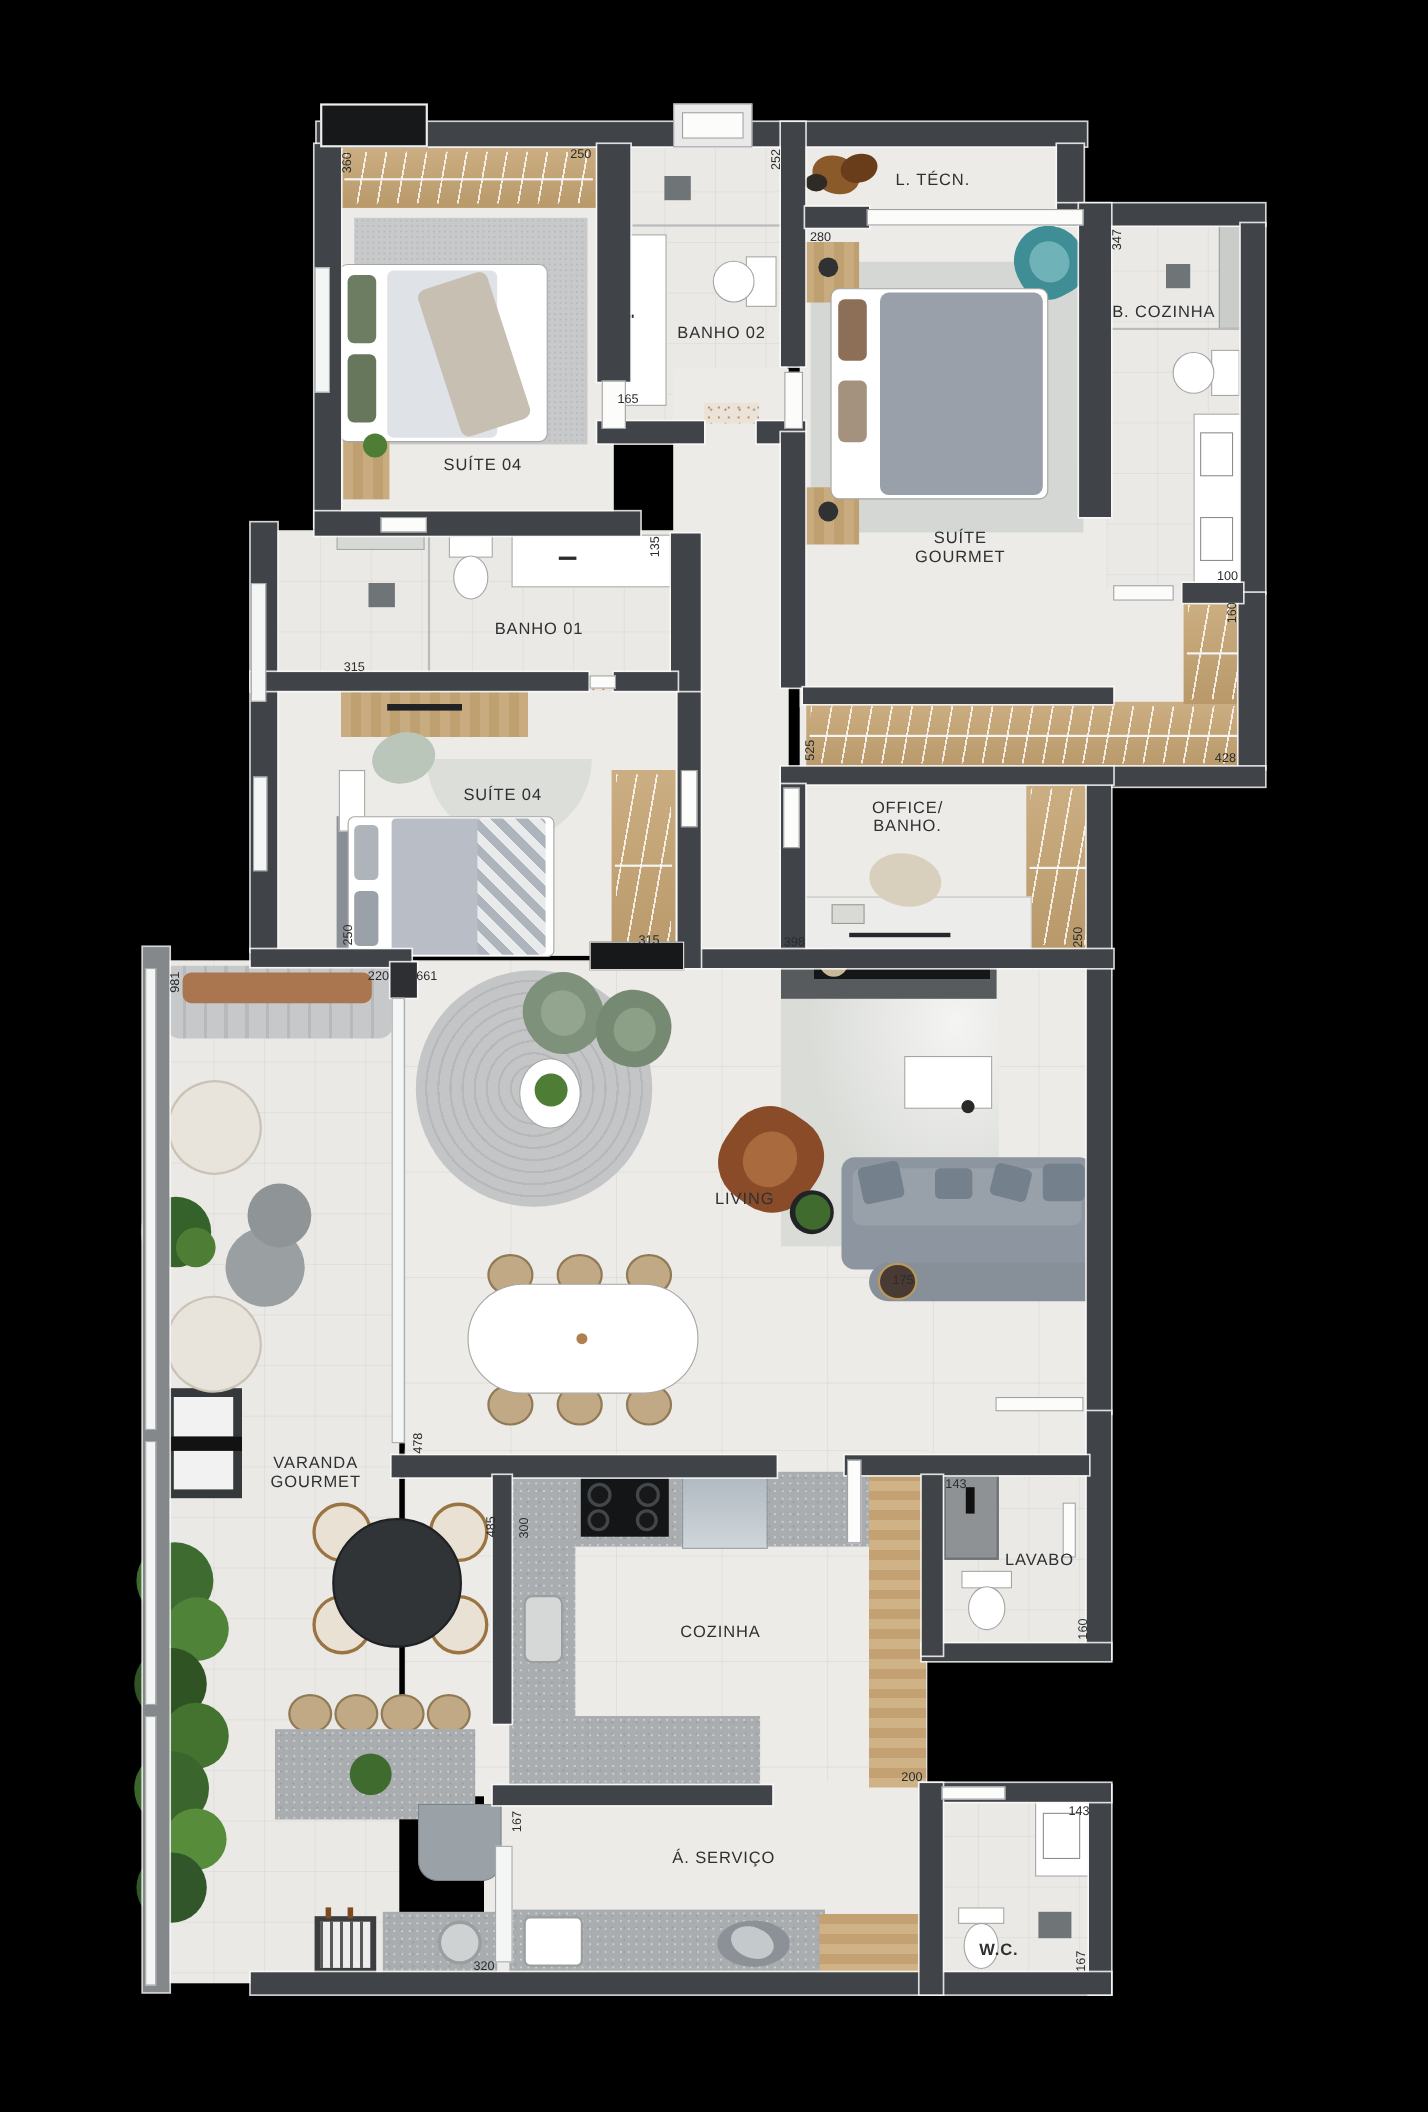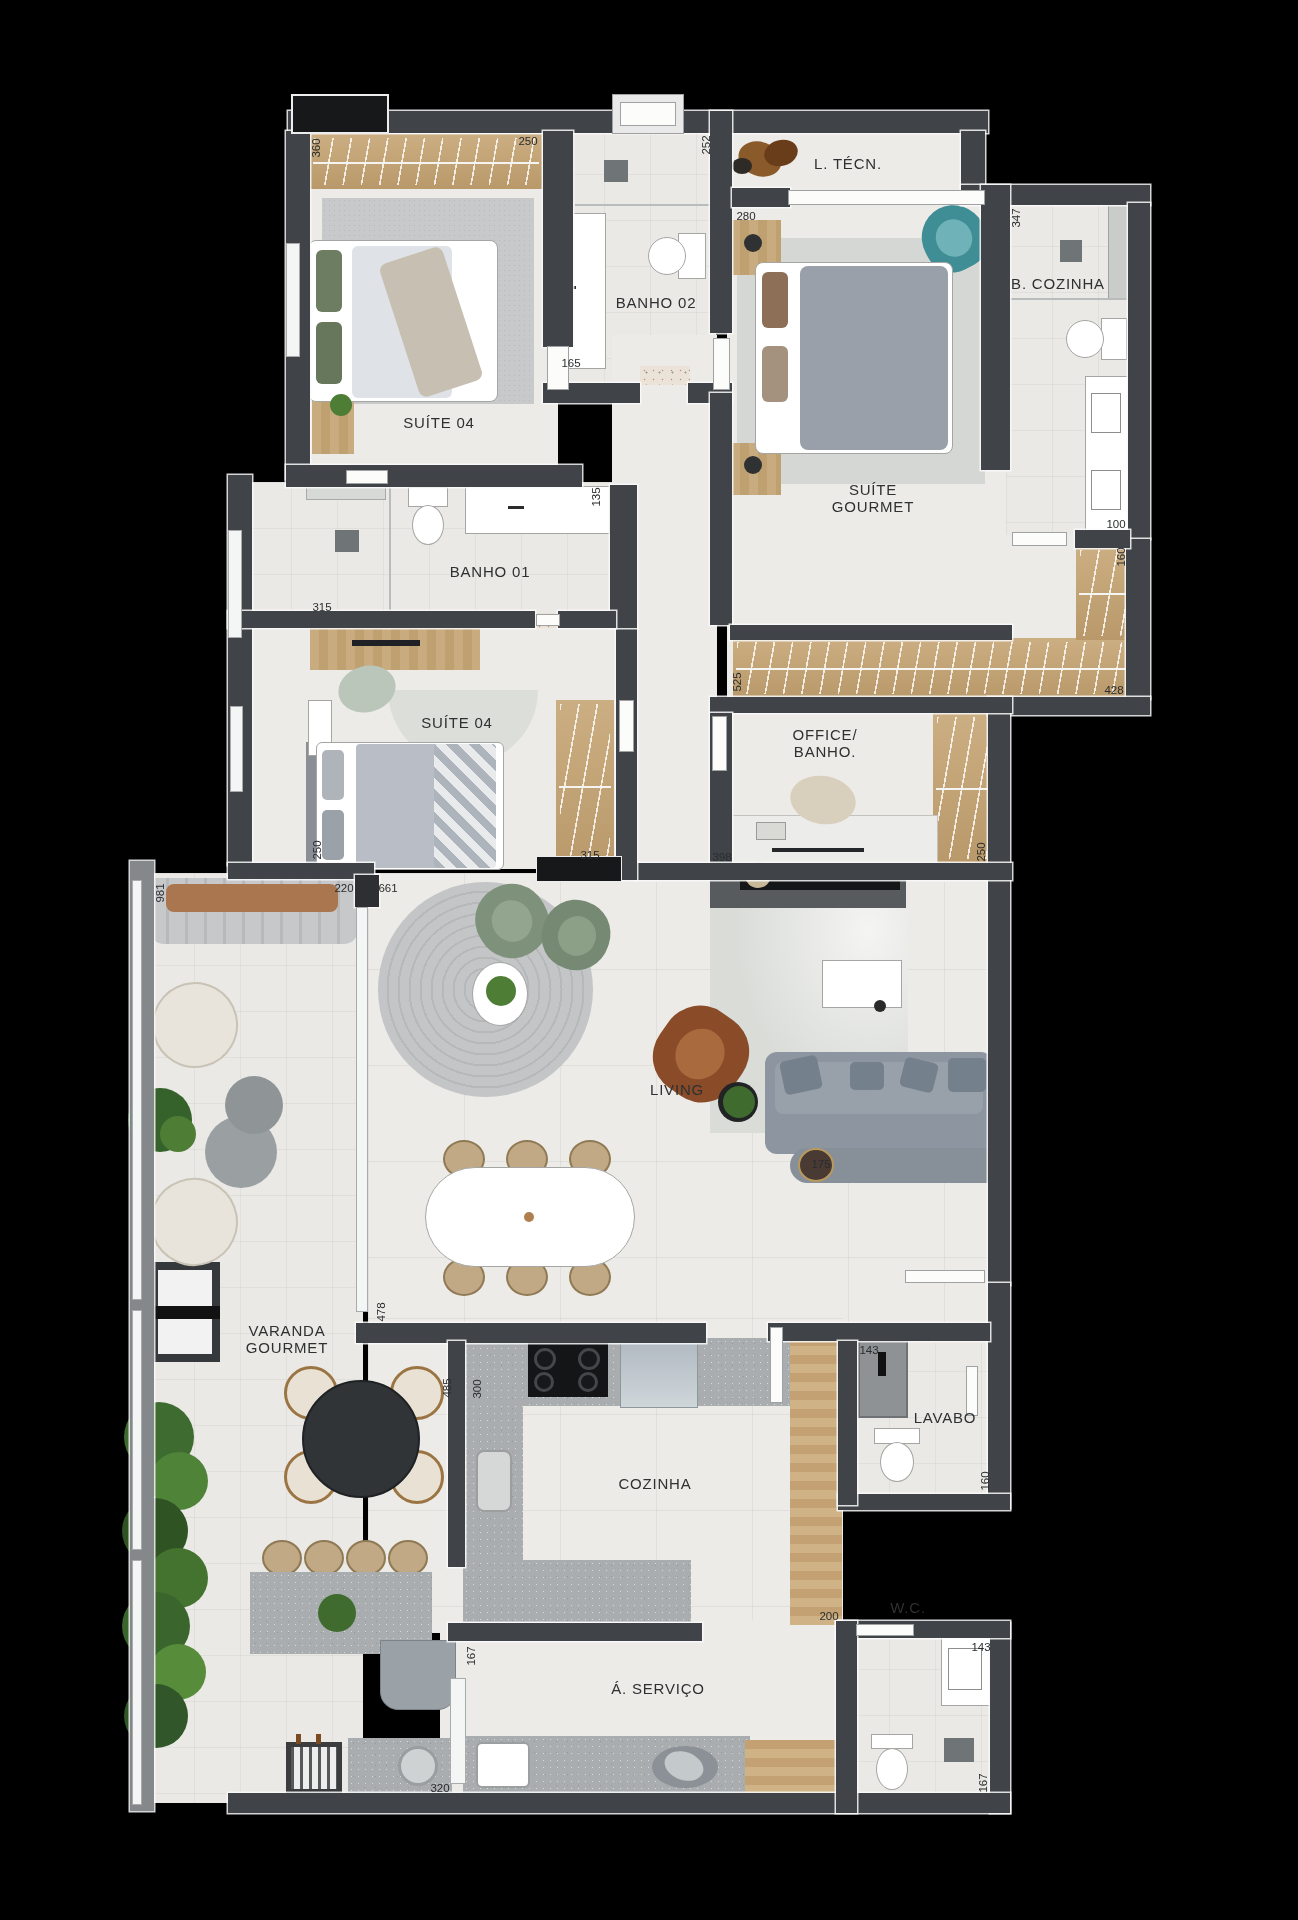--- a/index.html
+++ b/index.html
@@ -357,21 +357,21 @@
       </div>
       <div class="lbl" style="left: 655px; top: 1484px;">
         <div>COZINHA</div>
       </div>
       <div class="lbl" style="left: 945px; top: 1418px;">
         <div>LAVABO</div>
       </div>
       <div class="lbl" style="left: 658px; top: 1689px;">
         <div>Á. SERVIÇO</div>
       </div>
-      <div class="lbl" style="left: 908px; top: 1608px;">
+      <div class="lbl" style="left: 908px; top: 1773px; font-weight: bold;">
         <div>W.C.</div>
       </div>
       <div class="dim v" style="left: 316px; top: 148px;">360</div>
       <div class="dim" style="left: 528px; top: 141px;">250</div>
       <div class="dim v" style="left: 706px; top: 145px;">252</div>
       <div class="dim" style="left: 746px; top: 216px;">280</div>
       <div class="dim v" style="left: 1016px; top: 218px;">347</div>
       <div class="dim" style="left: 571px; top: 363px;">165</div>
       <div class="dim v" style="left: 596px; top: 497px;">135</div>
       <div class="dim" style="left: 1116px; top: 524px;">100</div>

